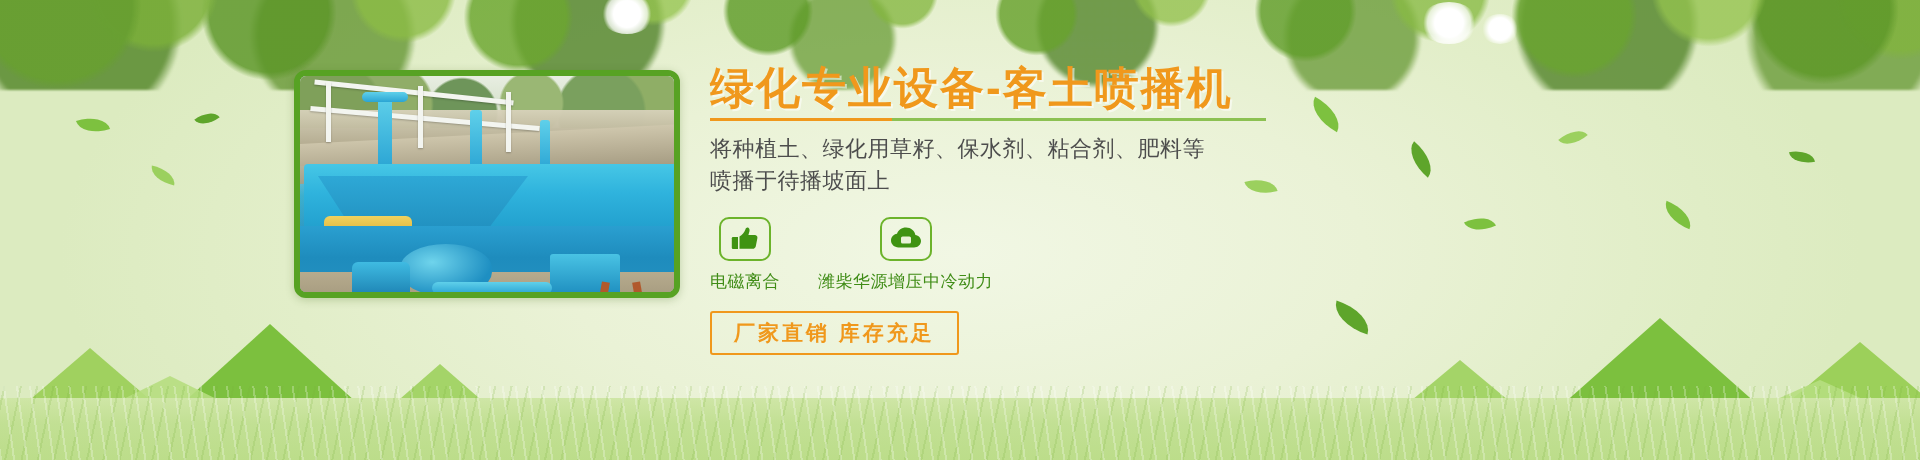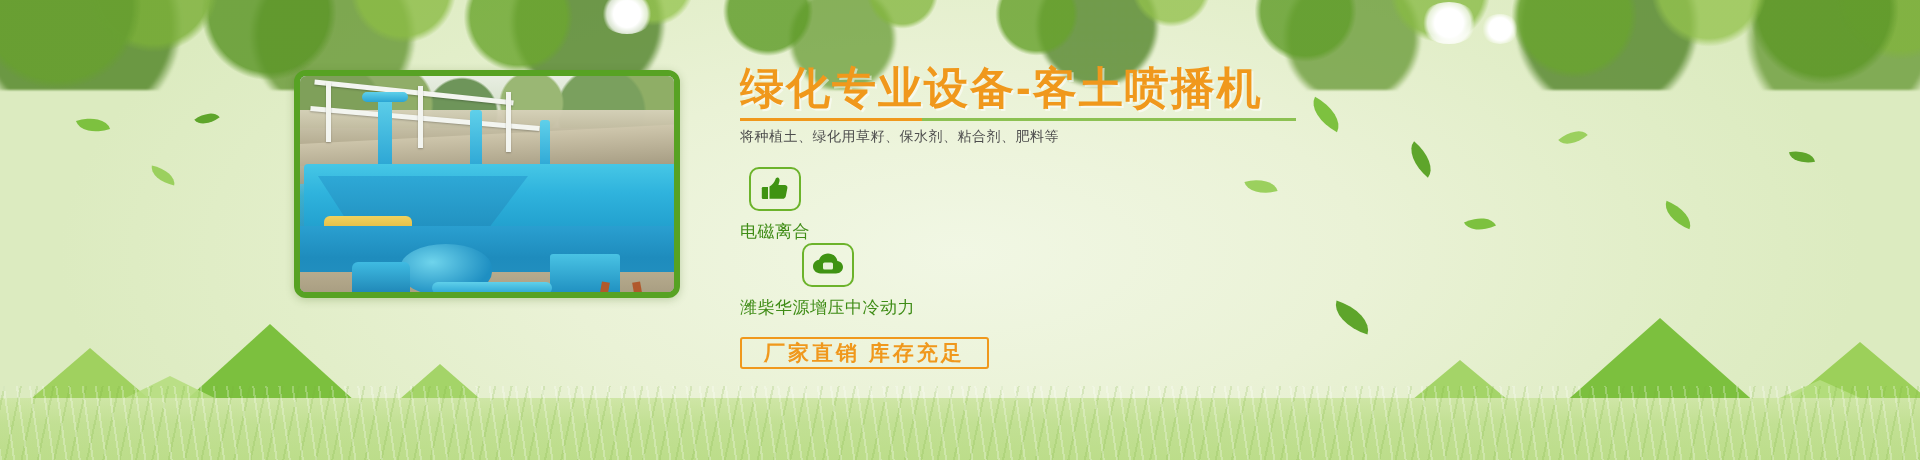--- a/index.html
+++ b/index.html
@@ -166,52 +166,52 @@
     left:52px; top:186px; width:58px; height:36px;
     background:linear-gradient(180deg,#3fbbe2,#1b7fb0); border-radius:6px;
   }
   .ph-box {
     left:250px; top:178px; width:70px; height:40px;
     background:linear-gradient(180deg,#49c3e4,#1f8fc0); border-radius:3px;
   }
   .ph-leg { background:#b1592c; }
 
   
-  #content { position:absolute; left:740px; top:64px; width:700px; }
+  #content { position:absolute; left:710px; top:64px; width:700px; }
   #headline {
     font-size:44px; font-weight:bold; letter-spacing:2px;
     color:#f0981c; line-height:1.1;
     text-shadow:2px 2px 0 rgba(255,255,255,.55);
     white-space:nowrap;
   }
   #rule { position:relative; margin-top:6px; height:3px; width:556px; background:#8cc152; }
   #rule::before {
     content:""; position:absolute; left:0; top:0; width:182px; height:3px; background:#f0981c;
   }
   #subtitle {
-    margin-top:5px; font-size:14px; color:#4d4d4d; line-height:1.45;
+    margin-top:12px; font-size:22px; color:#4d4d4d; line-height:1.45;
     letter-spacing:.5px; white-space:nowrap;
   }
-  #features { margin-top:20px; display:flex; align-items:flex-start;flex-direction:column; }
+  #features { margin-top:20px; display:flex; align-items:flex-start; }
   .feature { text-align:center; }
   .feature .iconbox {
     width:52px; height:44px; margin:0 auto;
     border:2px solid #6cb32b; border-radius:10px;
     display:flex; align-items:center; justify-content:center;
     background:transparent;
   }
   .feature .flabel {
     margin-top:9px; font-size:17px; color:#3f8c16; letter-spacing:.5px; white-space:nowrap;
   }
   .feat-gap-1 { width:18px; }
   .feat-gap-2 { width:20px; }
 
   #cta {
     margin-top:18px; display:inline-flex; align-items:stretch;
-    border:2px solid #f0981c; border-radius:3px; overflow:hidden; height:32px;flex-direction:column;
+    border:2px solid #f0981c; border-radius:3px; overflow:hidden; height:44px;
   }
   #cta-text {
     display:flex; align-items:center; padding:0 22px;
     font-size:21px; font-weight:bold; color:#f0981c; letter-spacing:3px; white-space:nowrap;
   }
   #cta-button {
     display:flex; align-items:center; padding:0 18px;
     background:#f0981c; color:#ffffff; font-size:21px; font-weight:bold;
     letter-spacing:2px; white-space:nowrap; cursor:pointer;
   }
@@ -286,20 +286,21 @@
   </div>
 
   <div id="content">
 
     <div id="headline">绿化专业设备-客土喷播机</div>
 
     <div id="rule"></div>
 
     <div id="subtitle">
       <div>将种植土、绿化用草籽、保水剂、粘合剂、肥料等</div>
+      <div>喷播于待播坡面上</div>
     </div>
 
     <div id="features">
 
       <div class="feature">
         <div class="iconbox">
           <svg width="30" height="26" viewBox="0 0 30 26" aria-hidden="true">
             <path d="M3 11 h5 v12 H3 a1.2 1.2 0 0 1 -1.2 -1.2 v-9.6 A1.2 1.2 0 0 1 3 11 z" fill="#3f9312"></path>
             <path d="M9.5 10.6 C12 9 14.6 6 15.4 3.4 C15.9 1.6 17.3 1 18.4 1.7 c1.1 .7 1.4 2.2 1 3.8 l-1 3.6 h6.4 c1.7 0 2.9 1.4 2.6 3 l-1.6 8.1 c-.3 1.5 -1.6 2.6 -3.1 2.6 H9.5 z" fill="#3f9312"></path>
           </svg>

